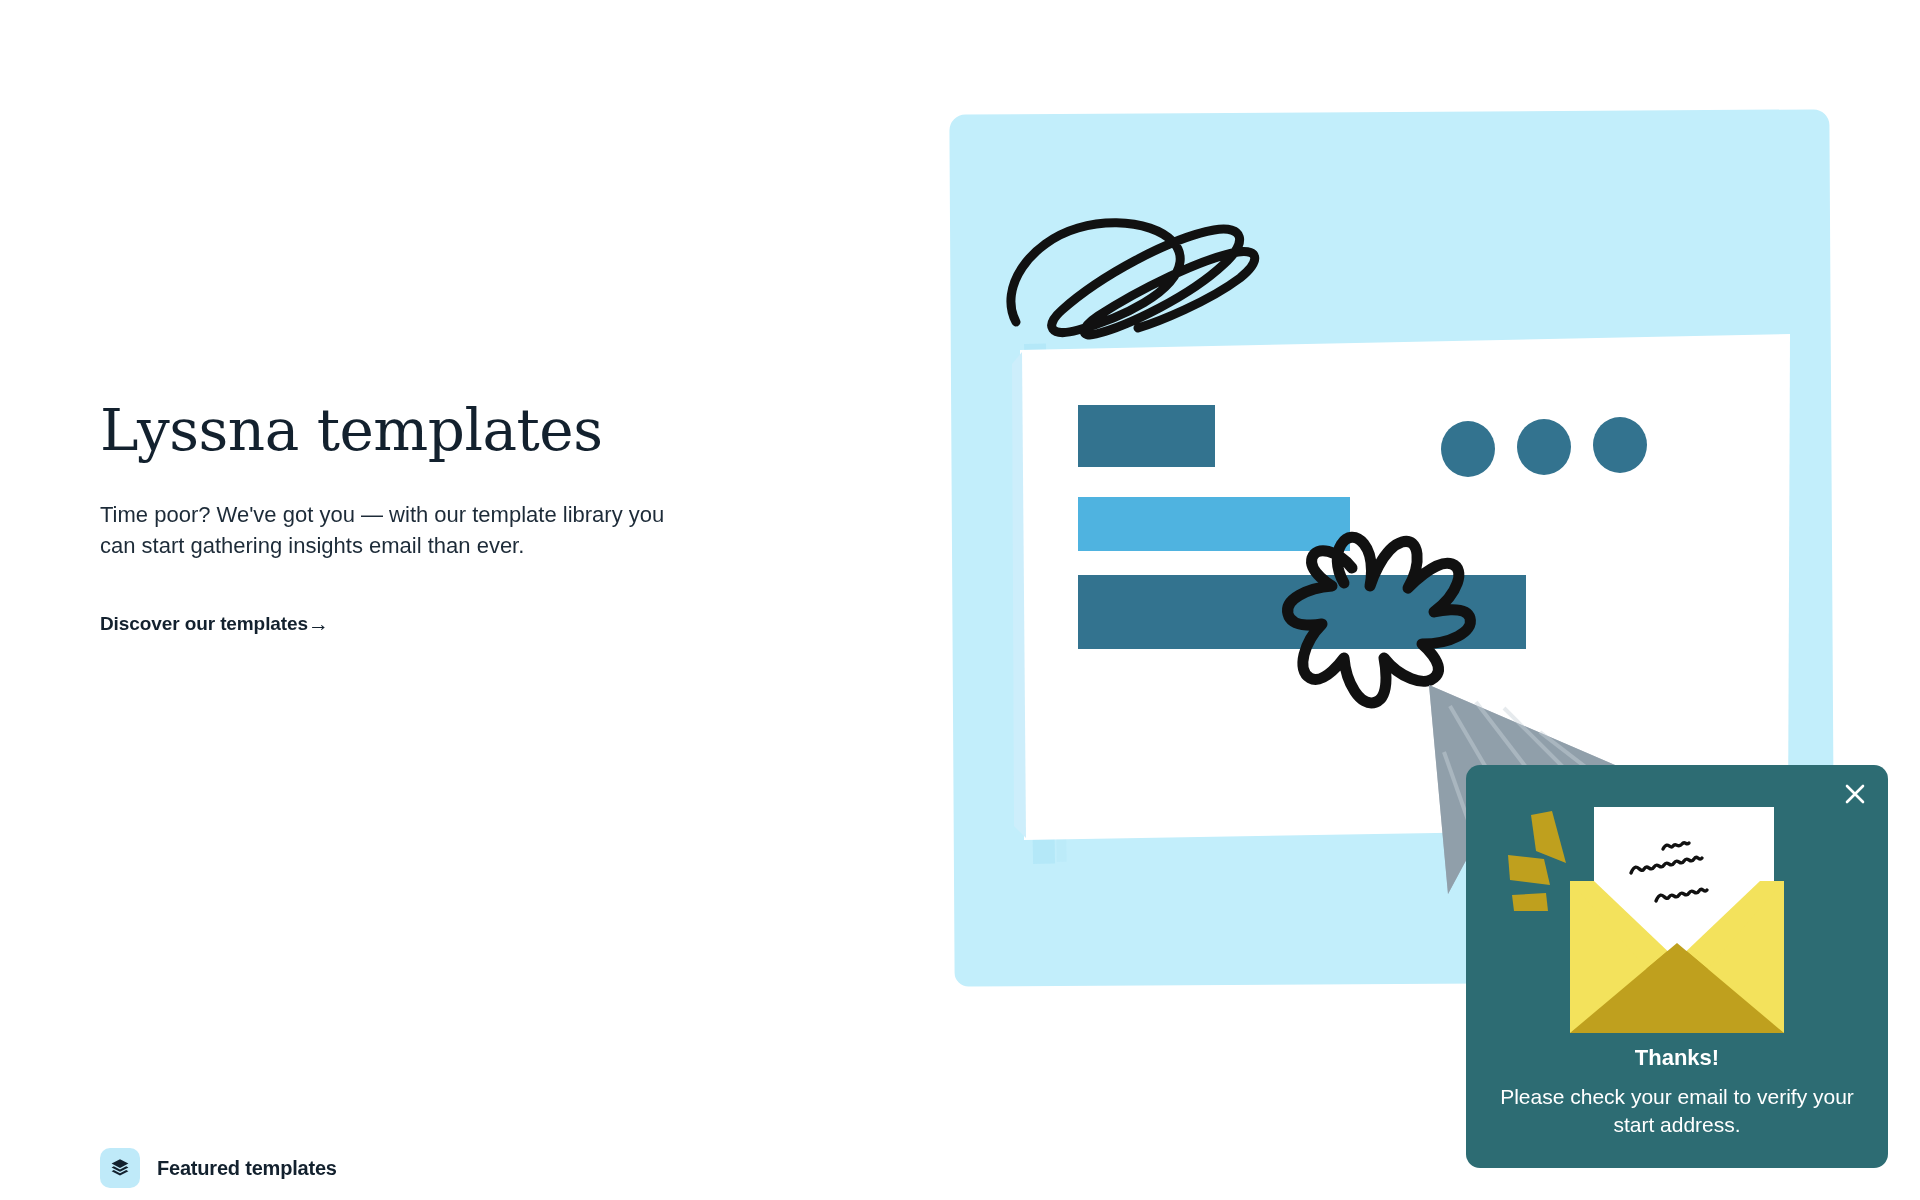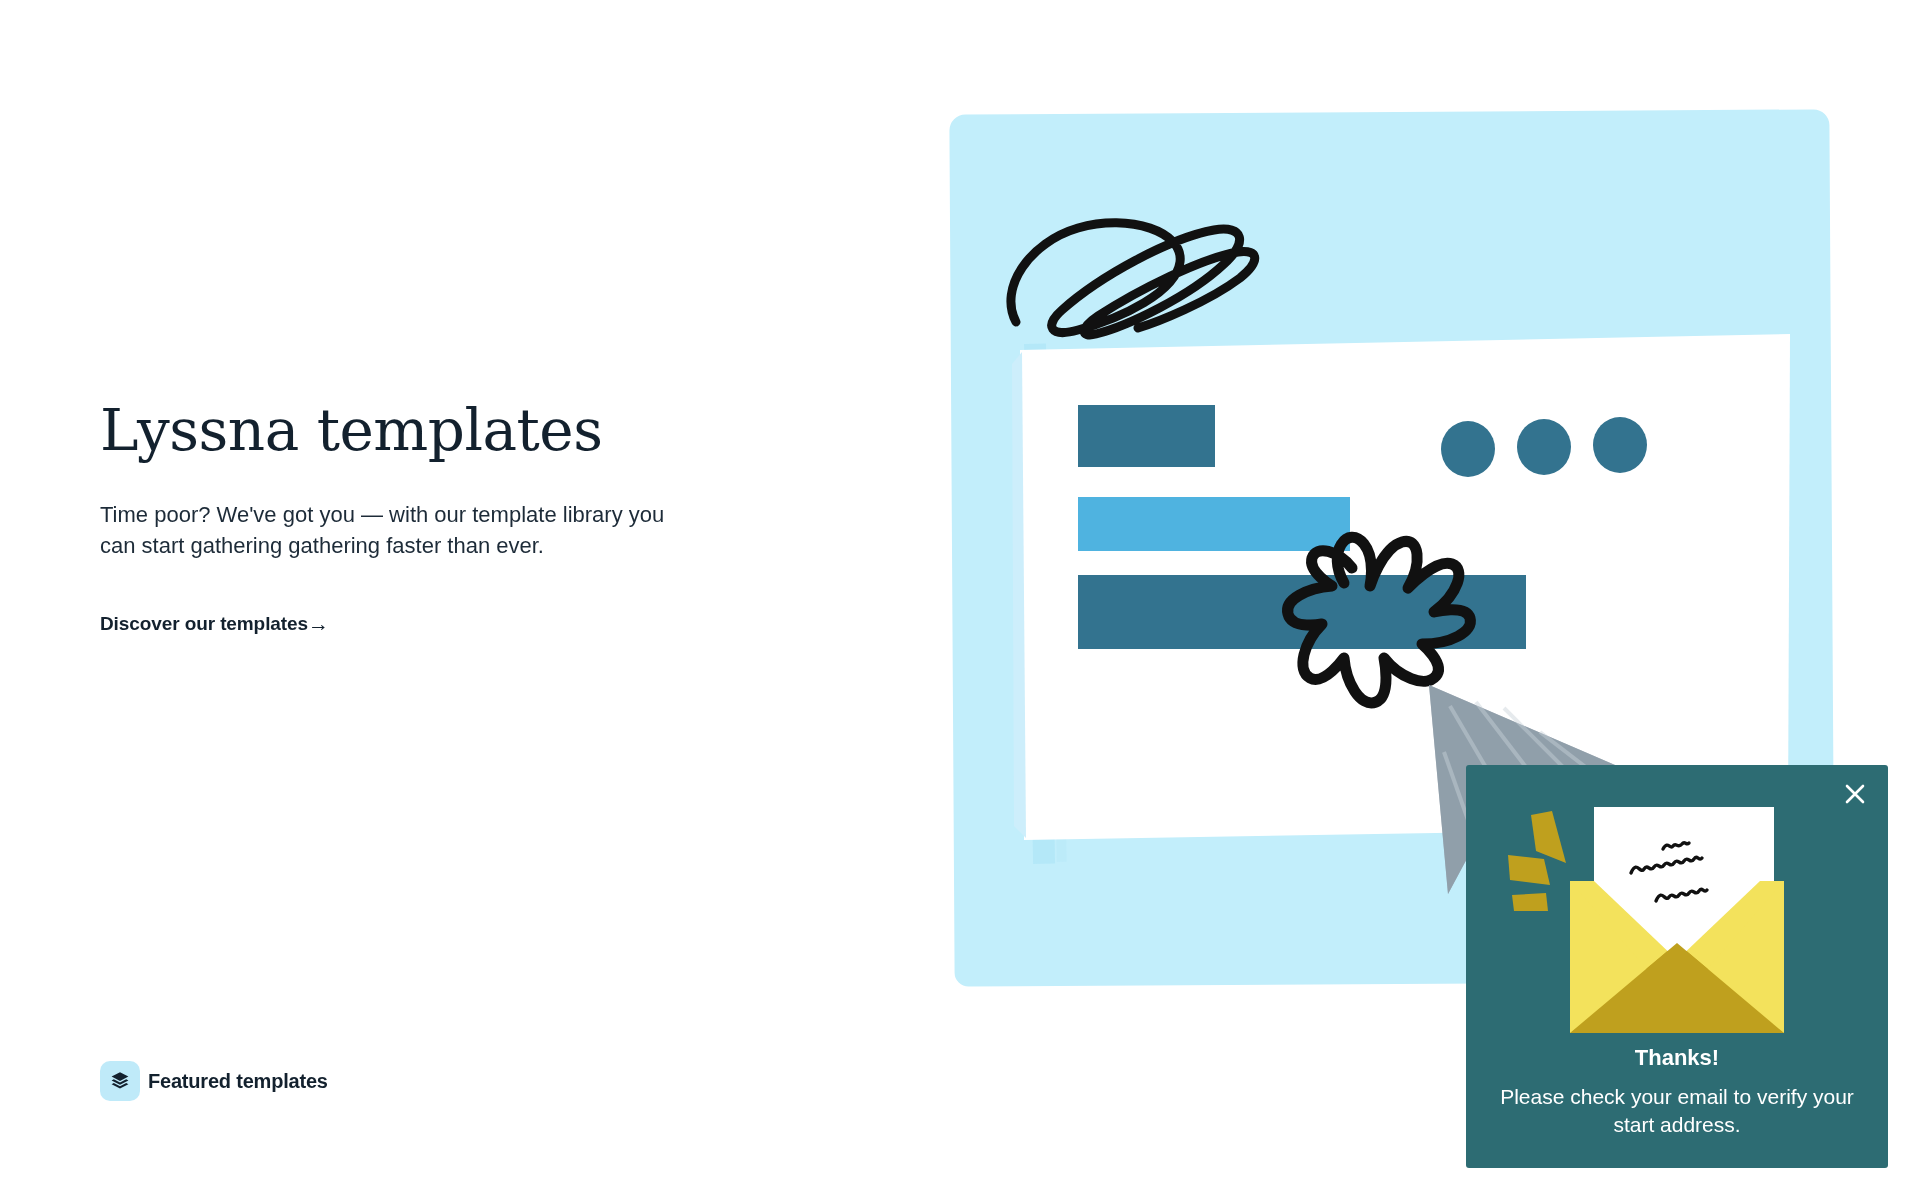--- a/index.html
+++ b/index.html
@@ -57,24 +57,24 @@
     line-height: 1;
     font-size: 21px;
     font-weight: 400;
     transform: translateY(-1px);
   }
 
   
   .featured {
     position: absolute;
     left: 100px;
-    top: 1061px;
+    top: 1148px;
     display: flex;
     align-items: center;
-    gap: 8px;
+    gap: 17px;
     cursor: pointer;
   }
   .featured-ico {
     width: 40px; height: 40px;
     border-radius: 10px;
     background: #bfeaf9;
     display: flex; align-items: center; justify-content: center;
   }
   .featured-label {
     font-size: 20px;
@@ -102,21 +102,21 @@
   .illus-svg { position: absolute; left: 0; top: 0; }
 
   
   .toast {
     position: absolute;
     left: 1466px;
     top: 765px;
     width: 422px;
     height: 403px;
     background: #2d6c73;
-    border-radius: 3px;
+    border-radius: 14px;
     overflow: hidden;
   }
   .toast-close {
     position: absolute;
     right: 16px; top: 12px;
     width: 34px; height: 34px;
     display: flex; align-items: center; justify-content: center;
     cursor: pointer;
   }
   .toast-art {
@@ -144,21 +144,21 @@
     font-weight: 400;
   }
 </style>
 </head>
 <body>
 
 <div class="page">
 
   <div class="hero-text">
     <h1 class="hero-title">Lyssna templates</h1>
-    <p class="hero-sub">Time poor? We've got you — with our template library you can start gathering gathering faster than ever.</p>
+    <p class="hero-sub">Time poor? We've got you — with our template library you can start gathering insights email than ever.</p>
     <a class="hero-link" href="#">
       <span>Discover our templates</span>
       <span class="arrow">→</span>
     </a>
   </div>
 
   <div class="featured">
     <span class="featured-ico">
       <svg width="24" height="24" viewBox="0 0 24 24" aria-hidden="true">
         <path d="M12 3.2 3.6 7.6 12 12l8.4-4.4L12 3.2z" fill="#13212e"></path>

